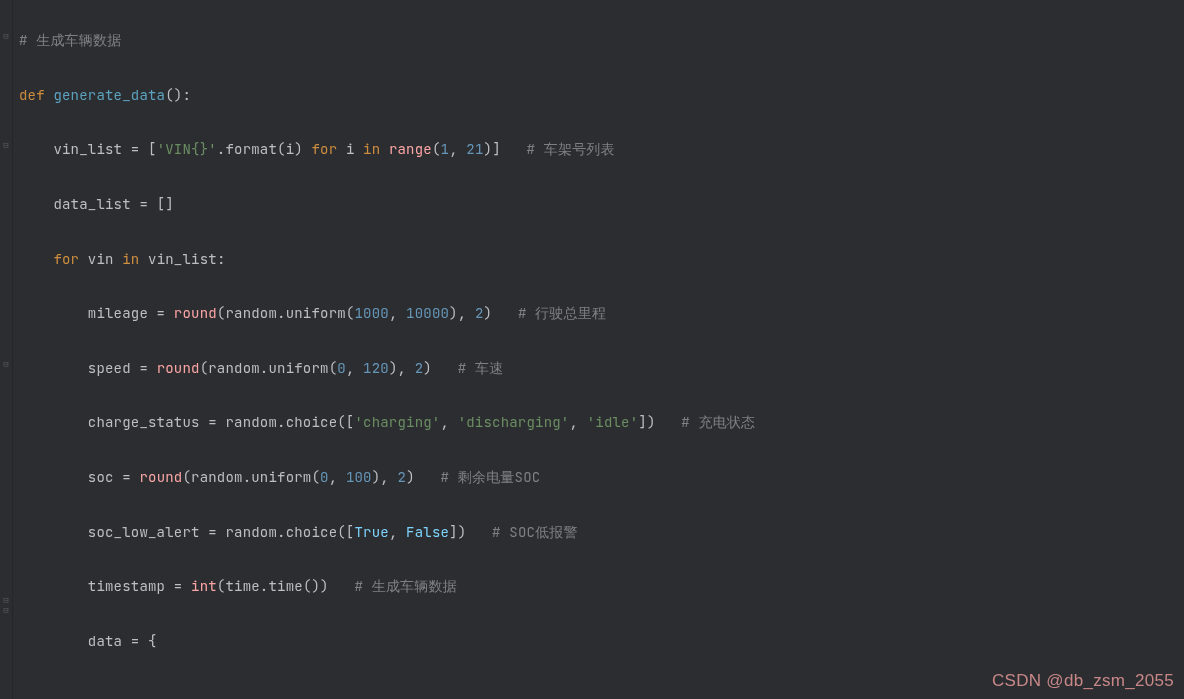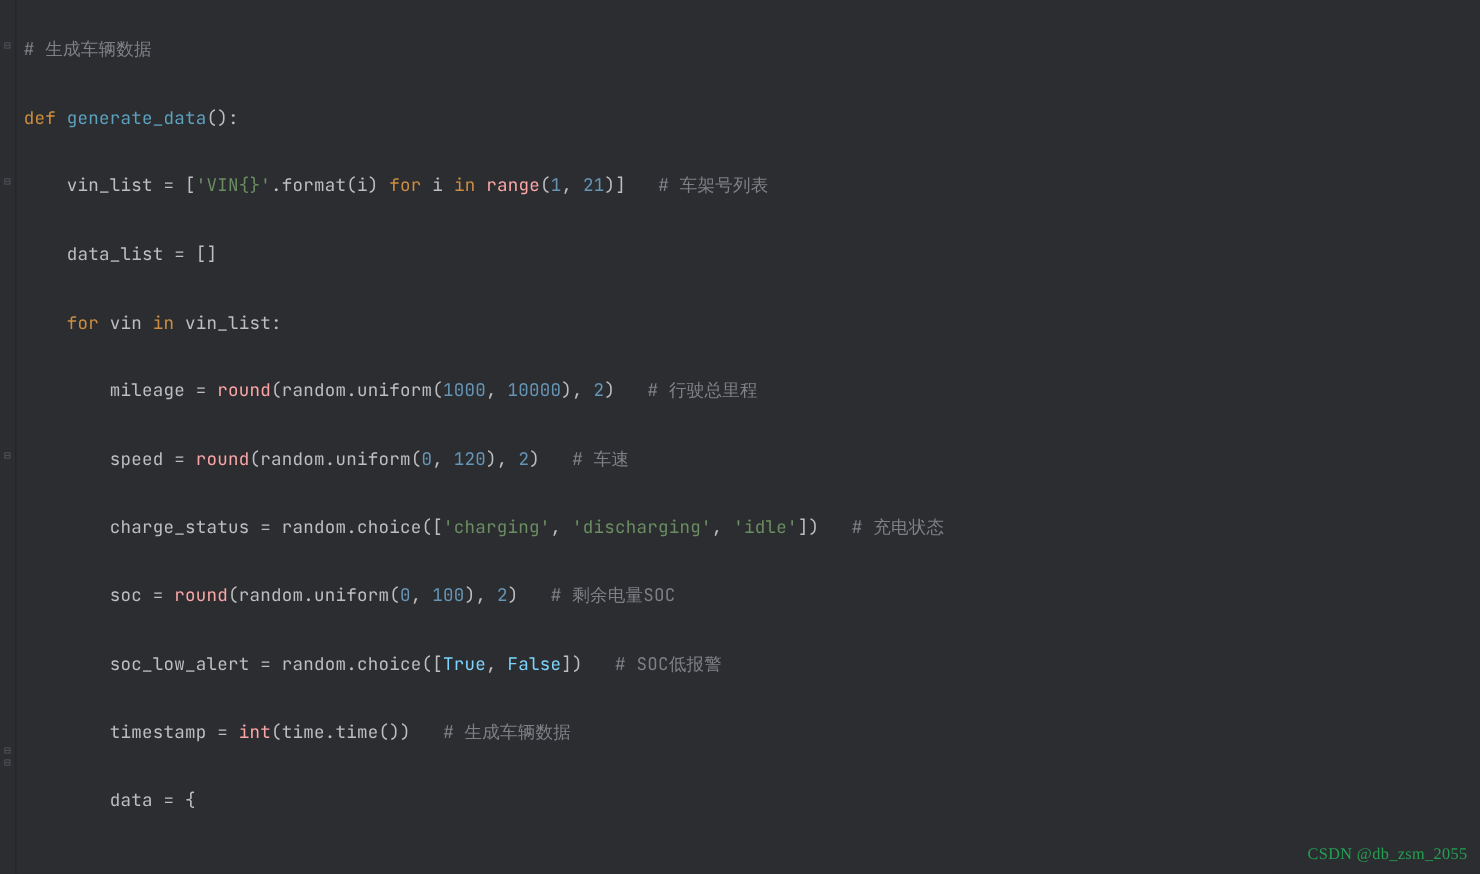--- a/index.html
+++ b/index.html
@@ -47,23 +47,23 @@
   .c-ident { color: #bcbec0; }
   .c-punct { color: #bcbec0; }
   .c-string { color: #6b8d62; text-align: center; }
   .c-number { color: #6696b7; }
   .c-builtin { color: #fca5a5; }
   .c-bool { color: #7dd3fc; }
   .watermark {
     position: absolute;
     right: 10px;
     bottom: 8px;
-    color: #22c55e;
-    font-family: Liberation Serif, serif;
-    font-size: 13px;
+    color: #fca5a5;
+    font-family: Liberation Sans, sans-serif;
+    font-size: 17px;
     opacity: 0.75;
     letter-spacing: 0.3px;
   }
 </style>
 </head>
 <body>
 
 <div class="editor">
   <div class="gutter">
     <span class="fold" style="top:32px">⊟</span>

